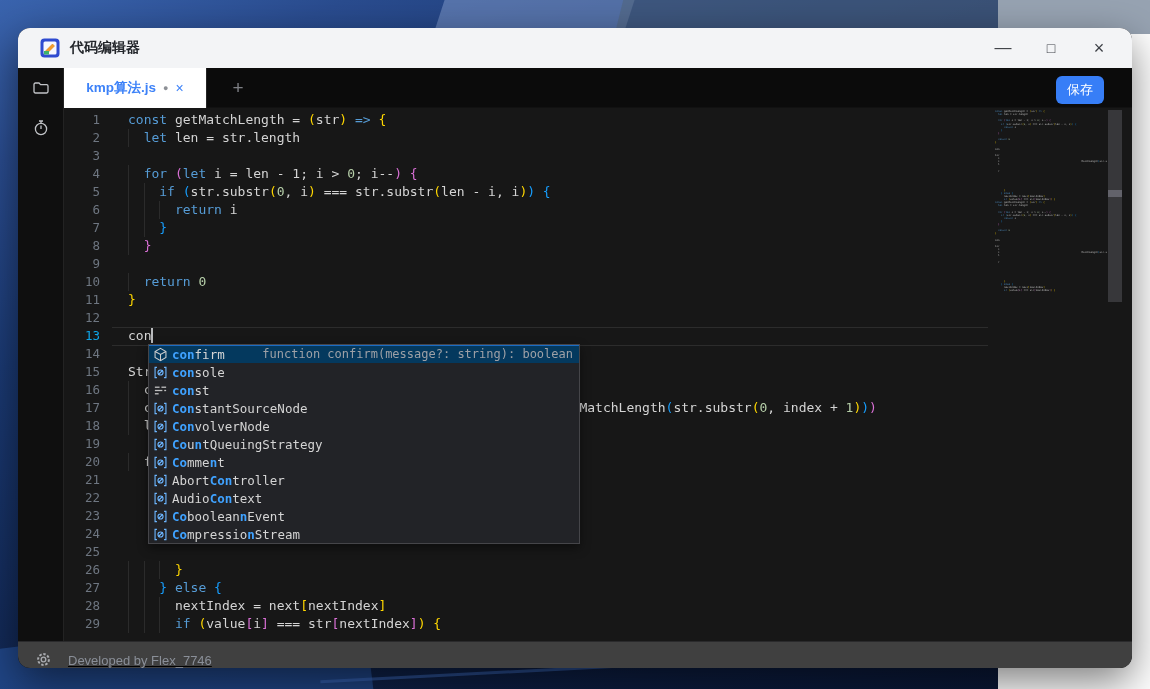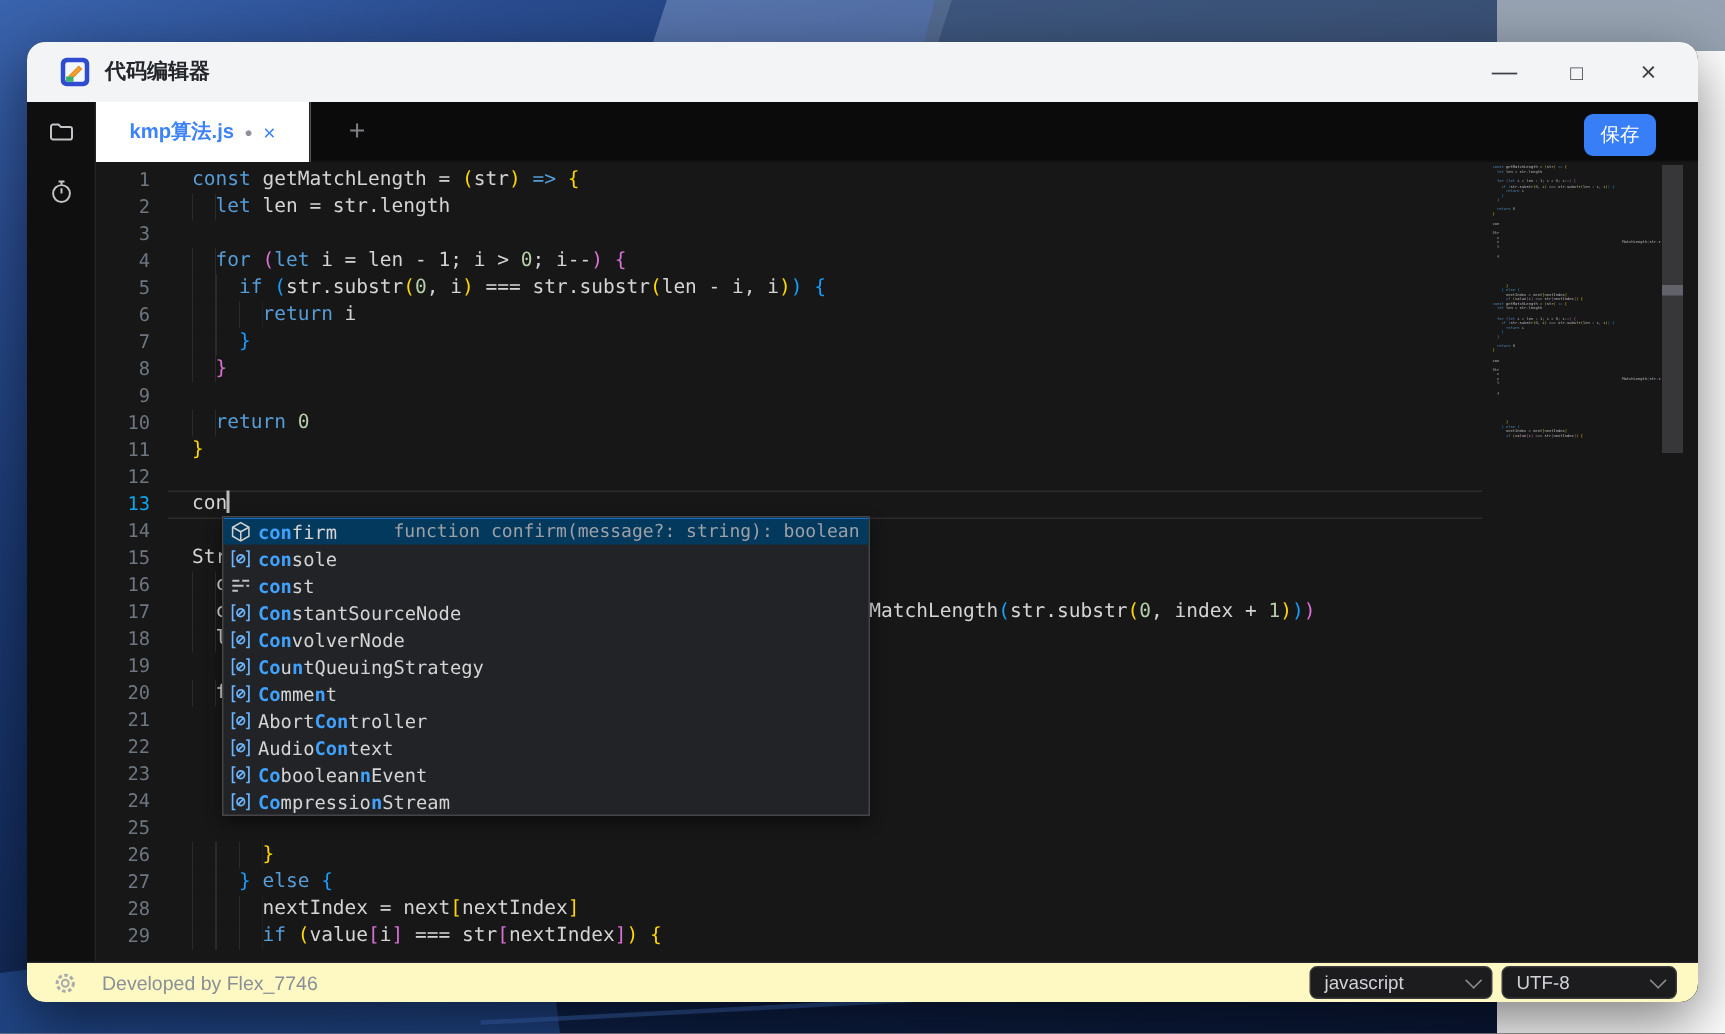--- a/index.html
+++ b/index.html
@@ -68,22 +68,22 @@
   .suggest { position:absolute; left:84px; top:236px; width:432px; background:#222327; border:1px solid #454549;
     box-shadow:0 4px 10px rgba(0,0,0,.45); }
   .sg-row { height:18px; display:flex; align-items:center; padding:0 6px 0 3px; color:#d4d4d4; font-size:12.5px; white-space:pre; }
   .sg-row.sel { background:#04395e; box-shadow:inset 0 1px 0 #1b6cc4;text-align:right; }
   .sg-icon { width:17px; height:15px; margin-right:3px; flex:0 0 auto; }
   .sg-label { flex:0 0 auto; }
   .sg-label .m { color:#3fa2ff; font-weight:700; }
   .sg-detail { margin-left:auto; color:#9da0a6; font-size:12px; }
 
   
-  .statusbar { position:absolute; left:0; bottom:0; width:100%; height:27px; background:#fef9c3;
-    border-top:1px solid #2a2a2c; border-radius:0 0 12px 12px; display:flex; align-items:center; }
+  .statusbar { position:absolute; left:0; bottom:0; width:100%; height:27px; background:#404040;
+    border-top:1px solid #2a2a2c; border-radius:0 0 12px 12px; display:flex; align-items:flex-end;text-decoration:underline; }
   .status-gear { width:17px; height:17px; margin-left:17px; }
   .status-text { margin-left:16px; color:#8a8f98; font-size:13px; }
   .status-selects { margin-left:auto; margin-right:14px; display:flex; gap:6px; }
   .select-box { width:122px; height:22px; border:1px solid #3a3a3c; background:#1c1c1e; border-radius:5px;
     display:flex; align-items:center; padding:0 9px; color:#d0d2d6; font-size:12.5px; }
   .select-box.enc { width:117px; }
   .chev { margin-left:auto; width:8px; height:8px; border-right:1.5px solid #8a8d93; border-bottom:1.5px solid #8a8d93; transform:rotate(45deg) translateY(-2px); }
 </style>
 </head>
 <body>
@@ -232,26 +232,16 @@
             </svg><span class="sg-label" style="font-family: &quot;DejaVu Sans Mono&quot;, monospace;"><span class="m">Co</span><span>mpressio</span><span class="m">n</span><span>Stream</span></span></div>
         </div>
     </div>
 
     <div class="statusbar">
       <svg class="status-gear" viewBox="0 0 17 17">
         <circle cx="8.5" cy="8.5" r="5.4" fill="none" stroke="#a9abaf" stroke-width="2" stroke-dasharray="2.4 1.7"></circle>
         <circle cx="8.5" cy="8.5" r="2.3" fill="none" stroke="#a9abaf" stroke-width="1.3"></circle>
       </svg>
       <span class="status-text">Developed by Flex_7746</span>
-      <div class="status-selects">
-        <div class="select-box">
-          <span>javascript</span>
-          <span class="chev"></span>
-        </div>
-        <div class="select-box enc">
-          <span>UTF-8</span>
-          <span class="chev"></span>
-        </div>
-      </div>
     </div>
 
   </div>
 </div>
 
 </body></html>

